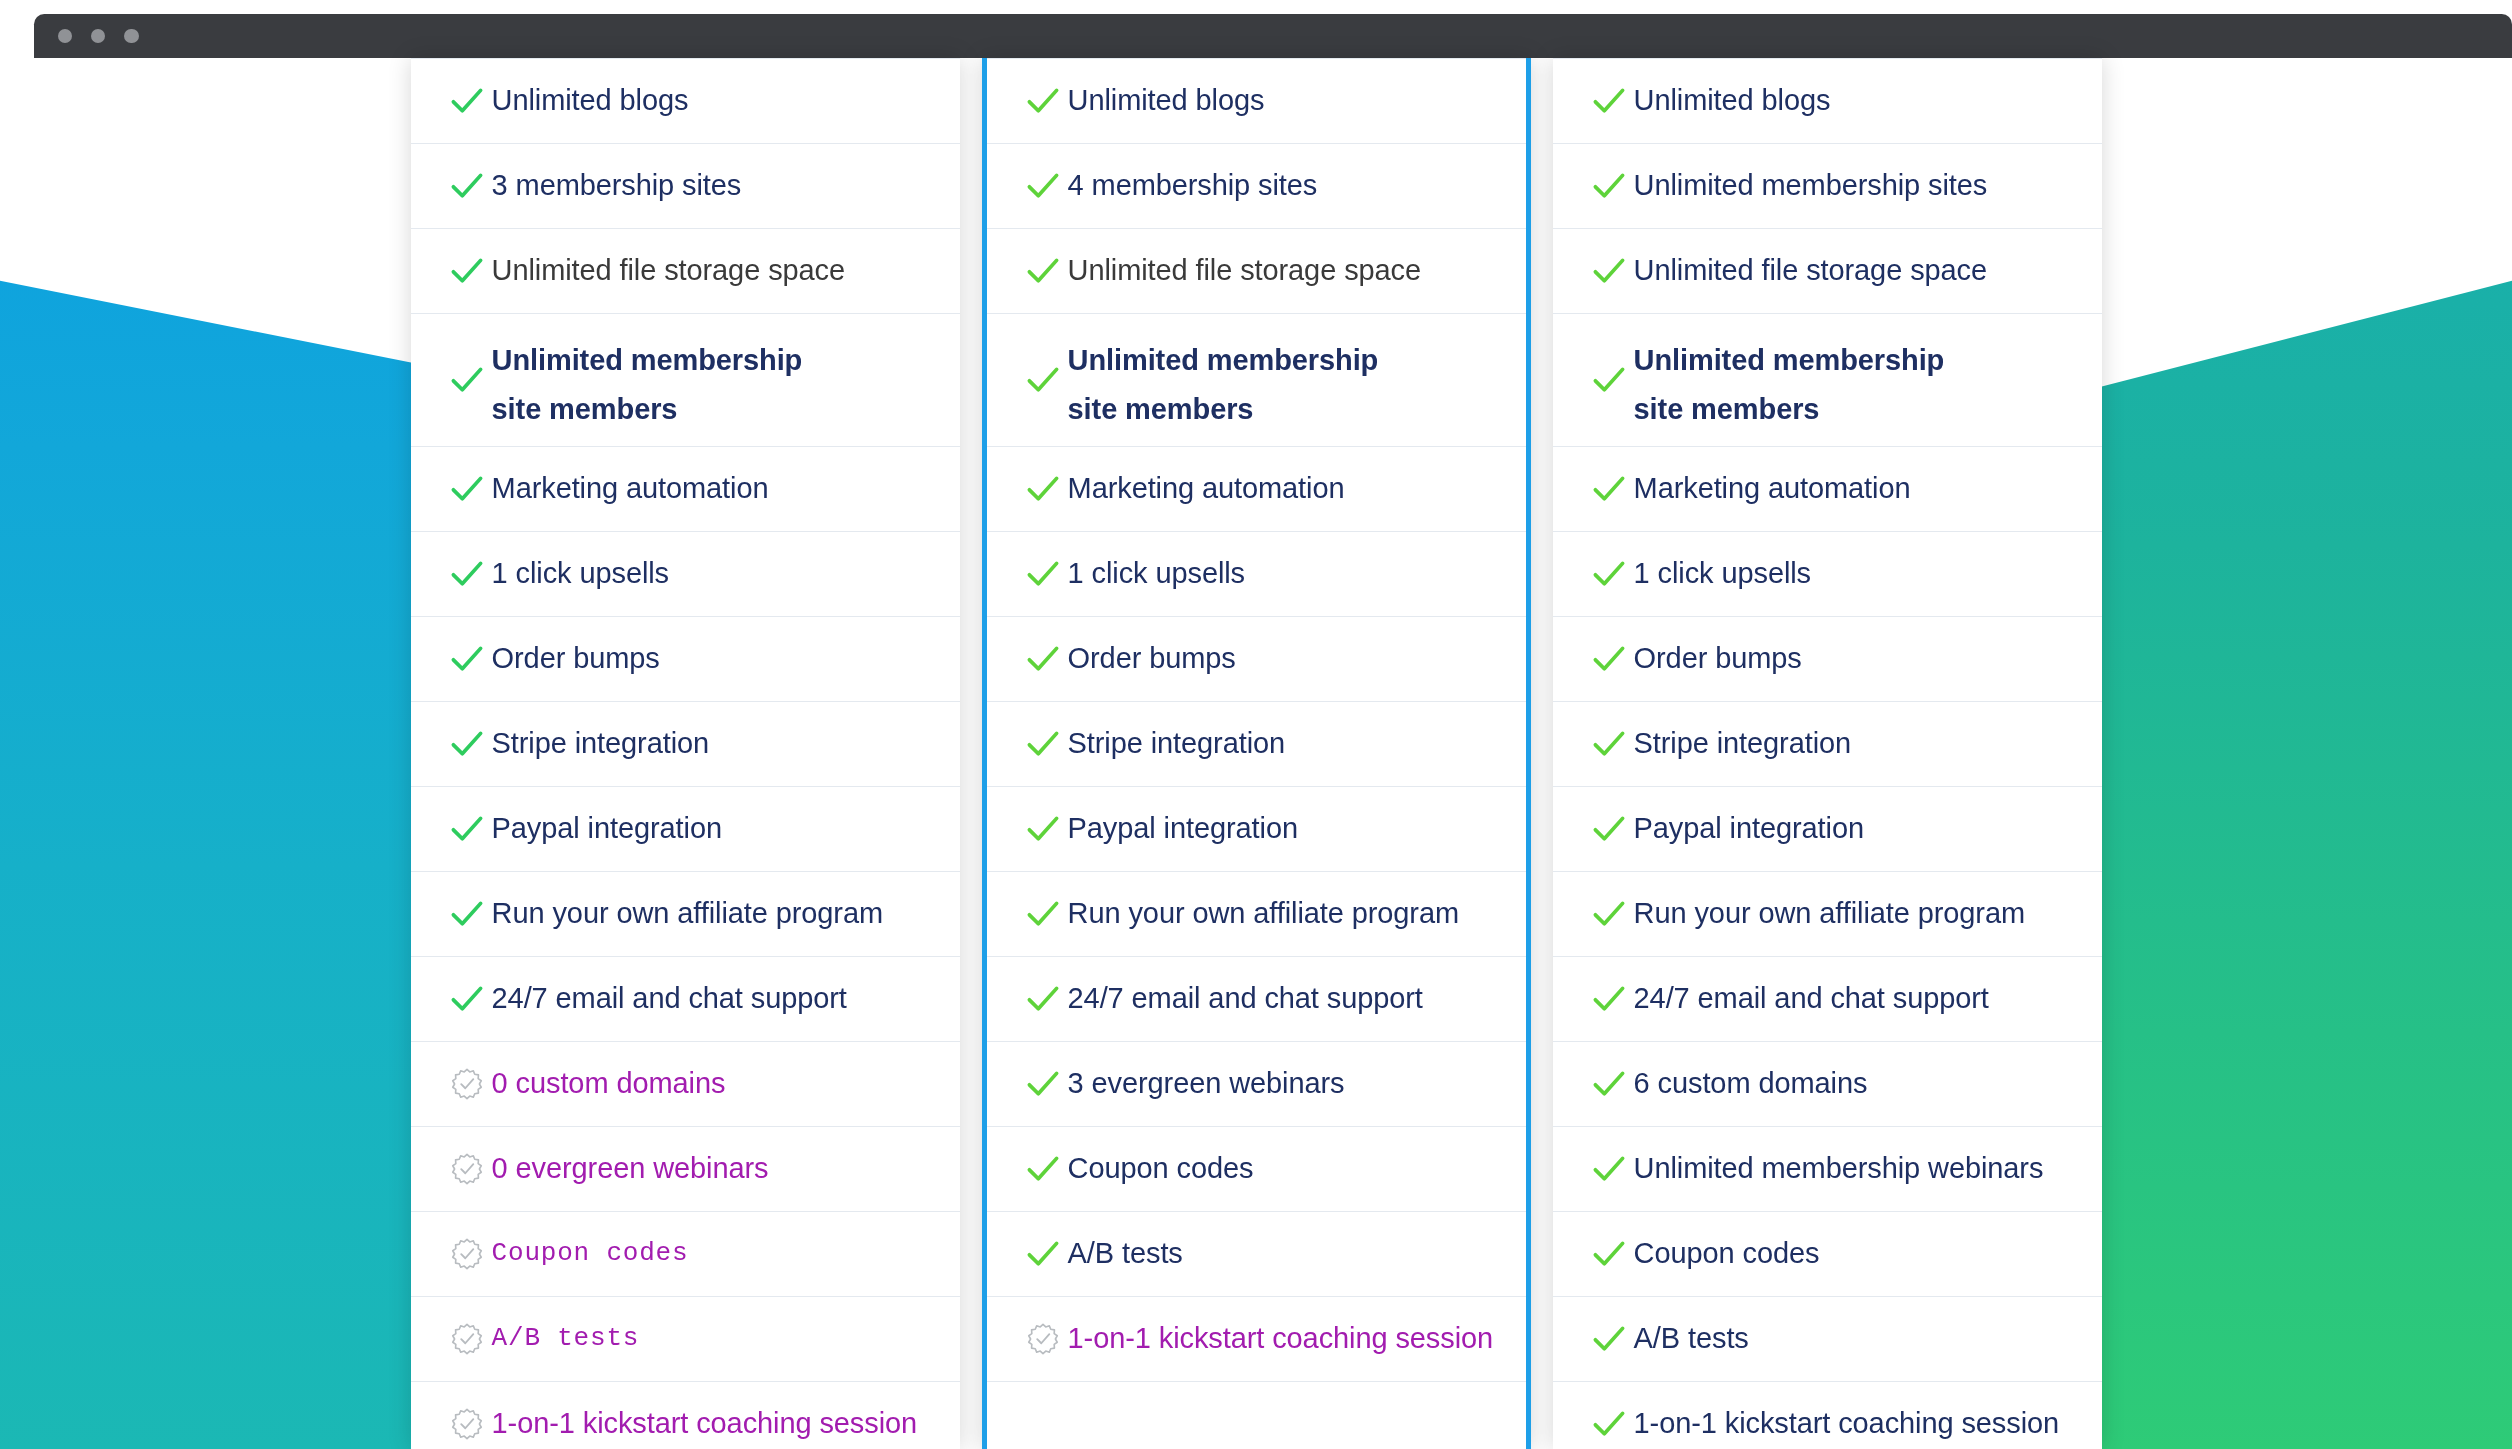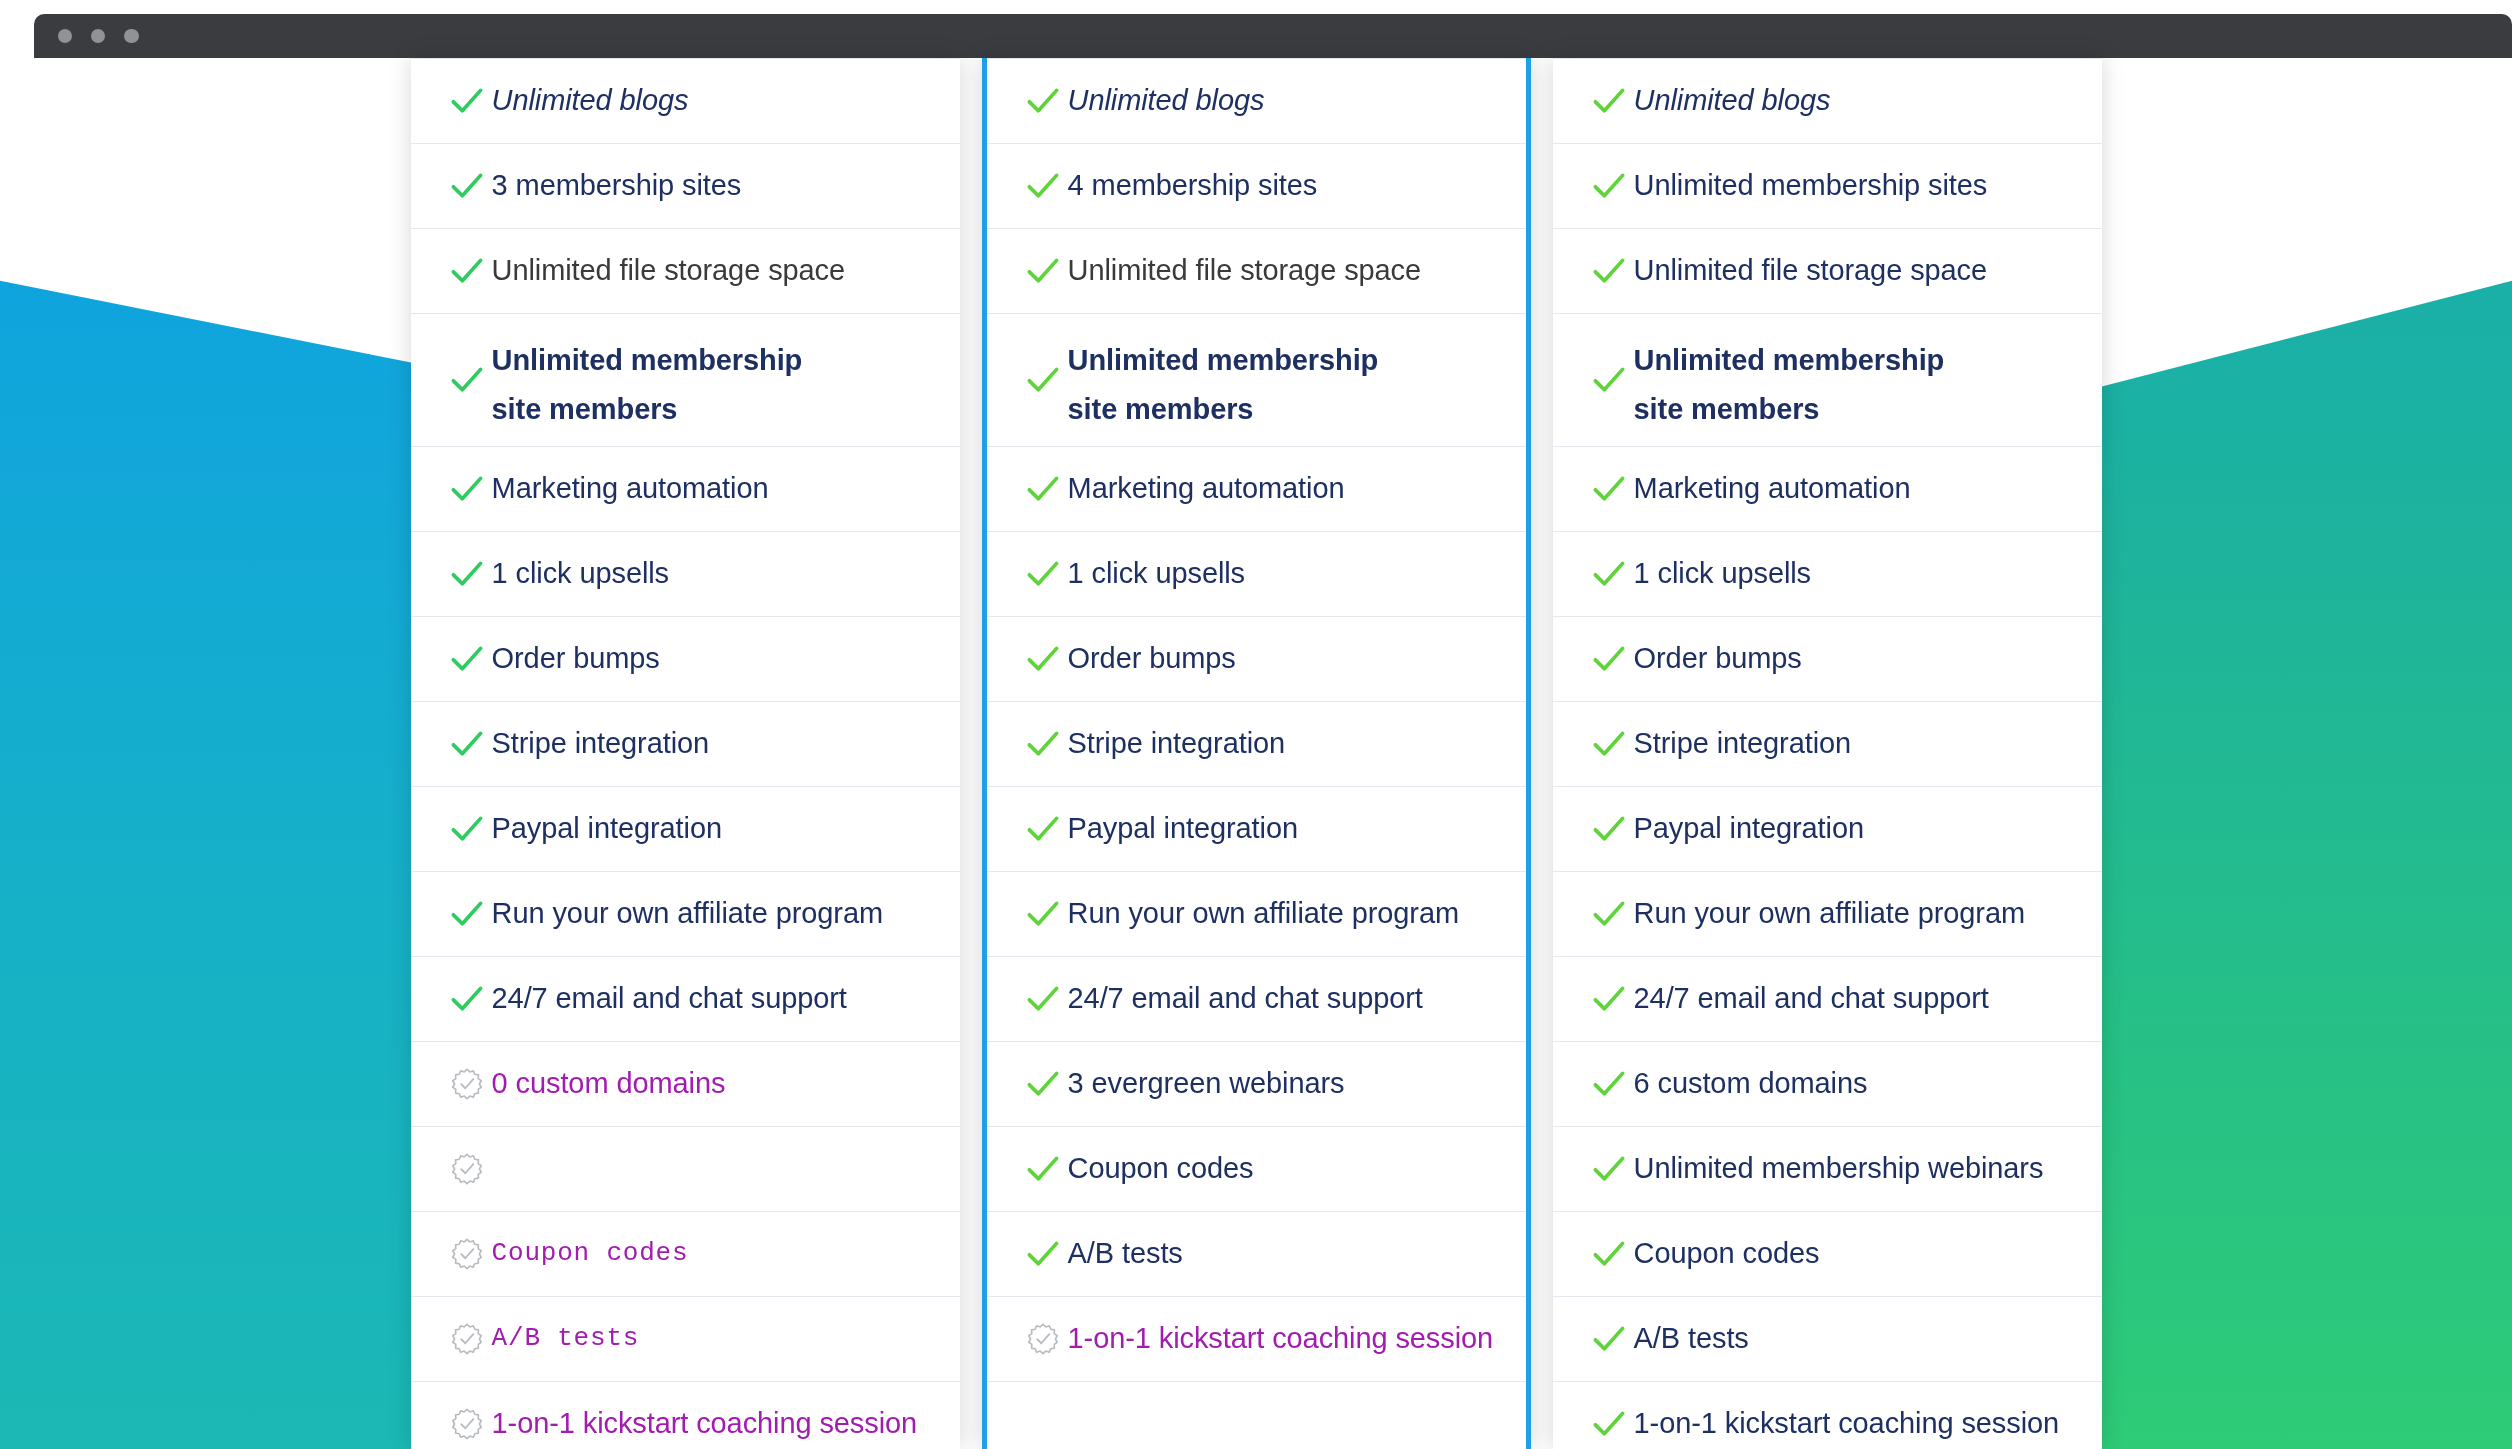--- a/index.html
+++ b/index.html
@@ -52,21 +52,21 @@
 
   .feature-list{list-style:none;margin:0;padding:0 0 0 0;}
 
   .feature{
     display:flex;align-items:flex-start;
     border-bottom:1.7px solid #e4e9ef;
     padding:0 29px 0 39px;
     min-height:84px;
     box-sizing:border-box;
   }
-  .feature:first-child{border-top:1.7px solid #e4e9ef;font-style:italic;}
+  .feature:first-child{border-top:1.7px solid #e4e9ef;}
   .feature--tall{min-height:132px;}
 
   .f-icon{
     flex:0 0 auto;width:37px;height:84px;
     display:flex;align-items:center;justify-content:flex-start;
   }
   .feature--tall .f-icon{height:132px;align-items:center;}
 
   .f-icon svg{display:block;}
 
@@ -208,20 +208,21 @@
             </span>
             <span class="f-label">0 custom domains</span>
           </li>
           <li class="feature feature--off">
             <span class="f-icon">
               <svg width="34" height="34" viewBox="0 0 40 40" aria-hidden="true">
                 <polygon points="20.00,2.80 23.25,5.77 27.46,4.50 29.10,8.59 33.45,9.28 33.15,13.67 36.77,16.17 34.60,20.00 36.77,23.83 33.15,26.33 33.45,30.72 29.10,31.41 27.46,35.50 23.25,34.23 20.00,37.20 16.75,34.23 12.54,35.50 10.90,31.41 6.55,30.72 6.85,26.33 3.23,23.83 5.40,20.00 3.23,16.17 6.85,13.67 6.55,9.28 10.90,8.59 12.54,4.50 16.75,5.77" fill="none" stroke="#b8bcc0" stroke-width="1.9" stroke-linejoin="round"></polygon>
                 <path d="M13.2 20.2 L18 25 L27.4 14.4" fill="none" stroke="#b8bcc0" stroke-width="2.2" stroke-linecap="round" stroke-linejoin="round"></path>
               </svg>
             </span>
+            <span class="f-label">0 evergreen webinars</span>
           </li>
           <li class="feature feature--off">
             <span class="f-icon">
               <svg width="34" height="34" viewBox="0 0 40 40" aria-hidden="true">
                 <polygon points="20.00,2.80 23.25,5.77 27.46,4.50 29.10,8.59 33.45,9.28 33.15,13.67 36.77,16.17 34.60,20.00 36.77,23.83 33.15,26.33 33.45,30.72 29.10,31.41 27.46,35.50 23.25,34.23 20.00,37.20 16.75,34.23 12.54,35.50 10.90,31.41 6.55,30.72 6.85,26.33 3.23,23.83 5.40,20.00 3.23,16.17 6.85,13.67 6.55,9.28 10.90,8.59 12.54,4.50 16.75,5.77" fill="none" stroke="#b8bcc0" stroke-width="1.9" stroke-linejoin="round"></polygon>
                 <path d="M13.2 20.2 L18 25 L27.4 14.4" fill="none" stroke="#b8bcc0" stroke-width="2.2" stroke-linecap="round" stroke-linejoin="round"></path>
               </svg>
             </span>
             <span class="f-label f-label--mono">Coupon codes</span>
           </li>

